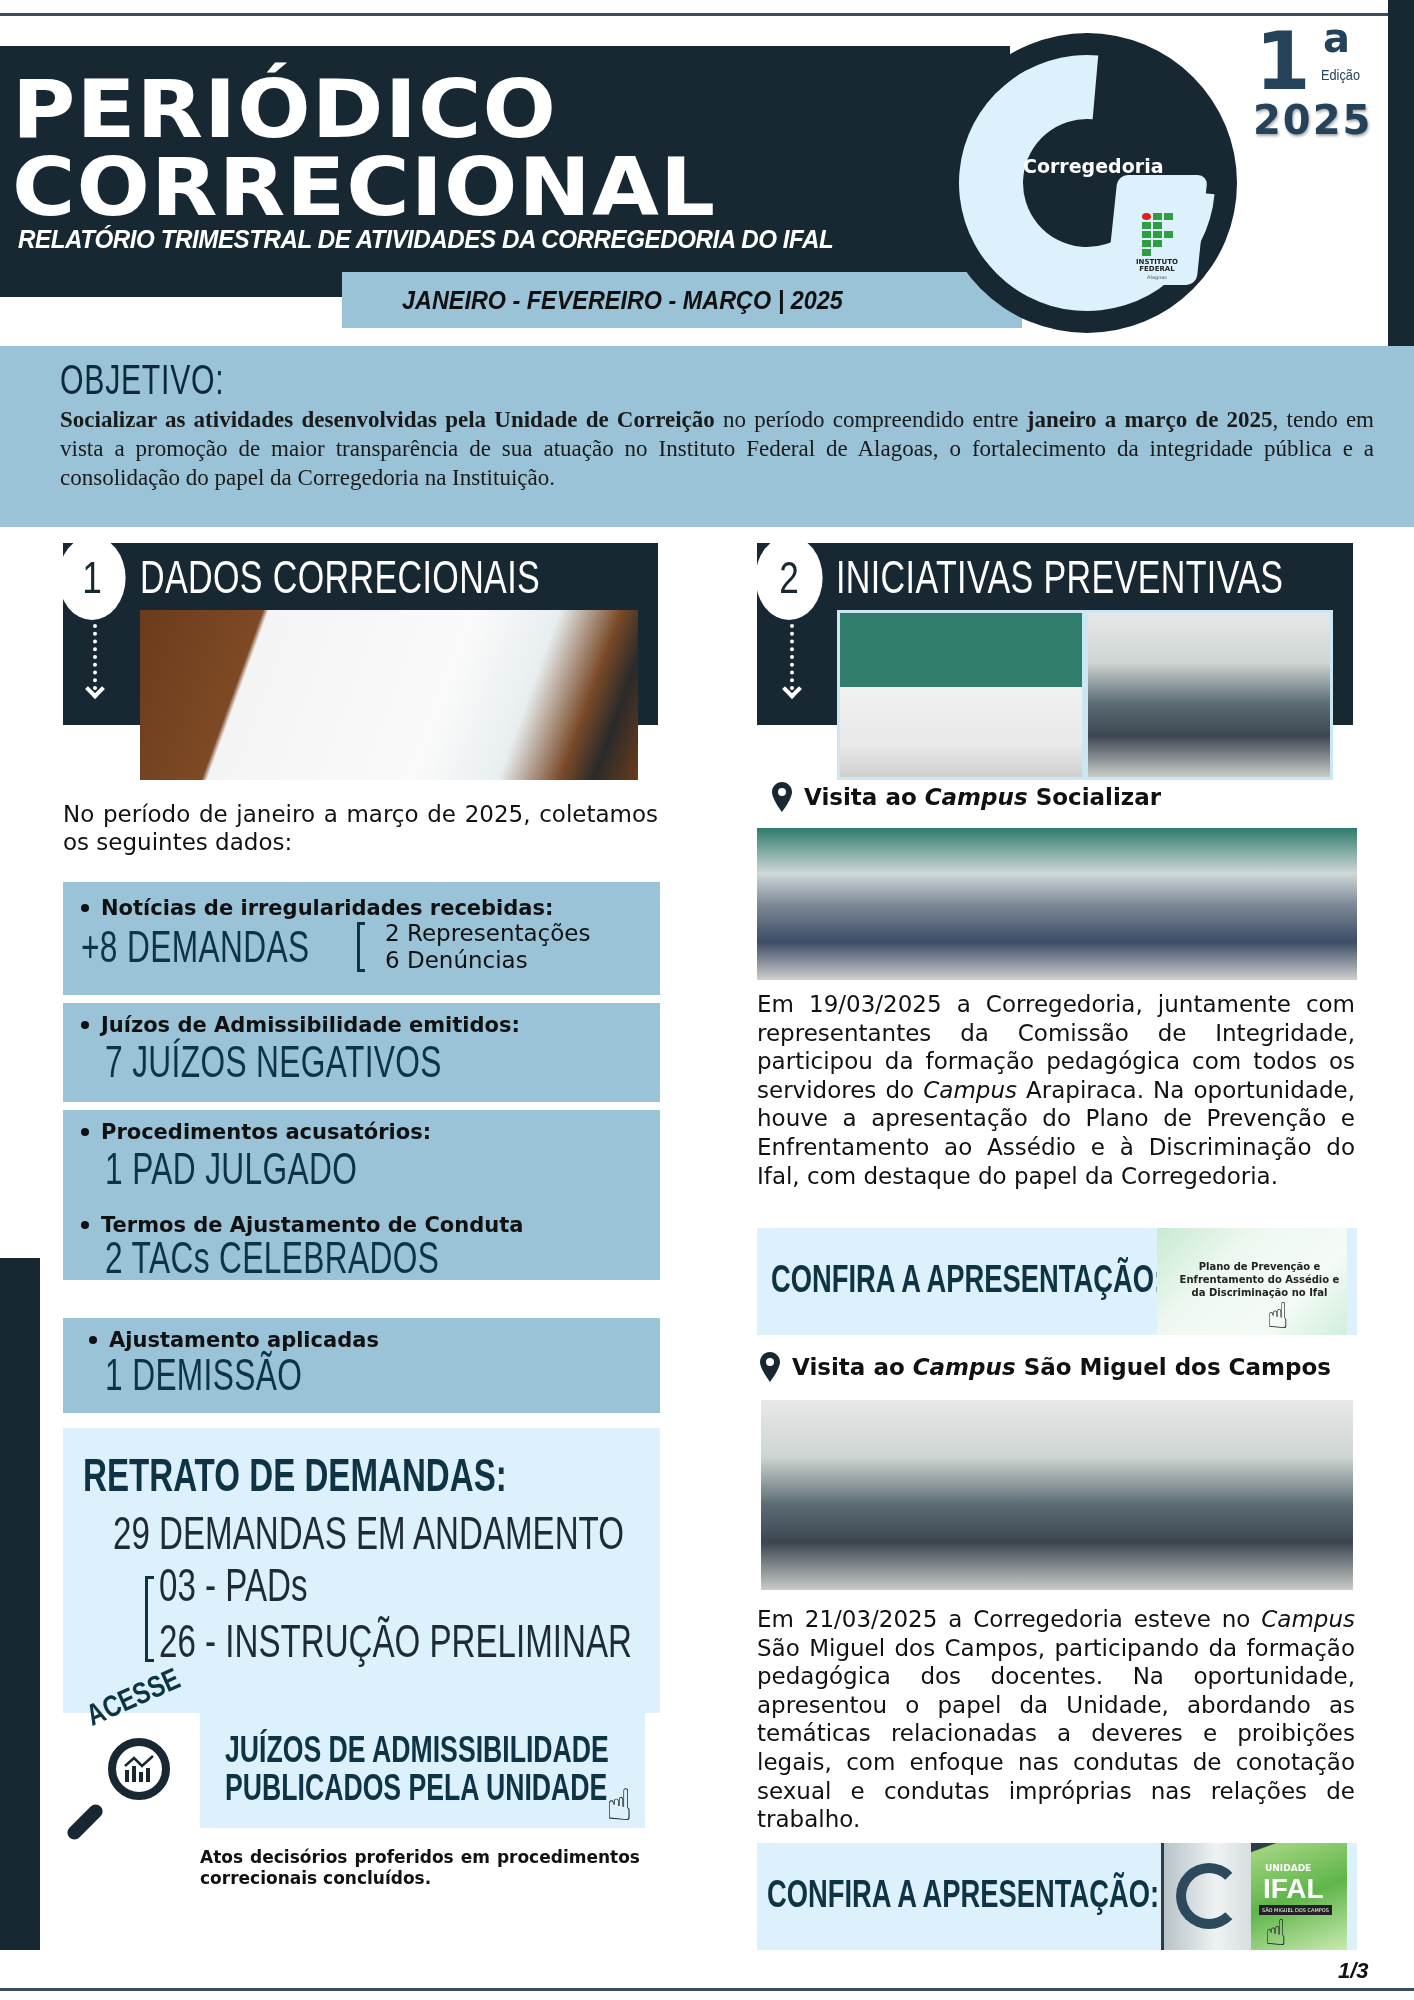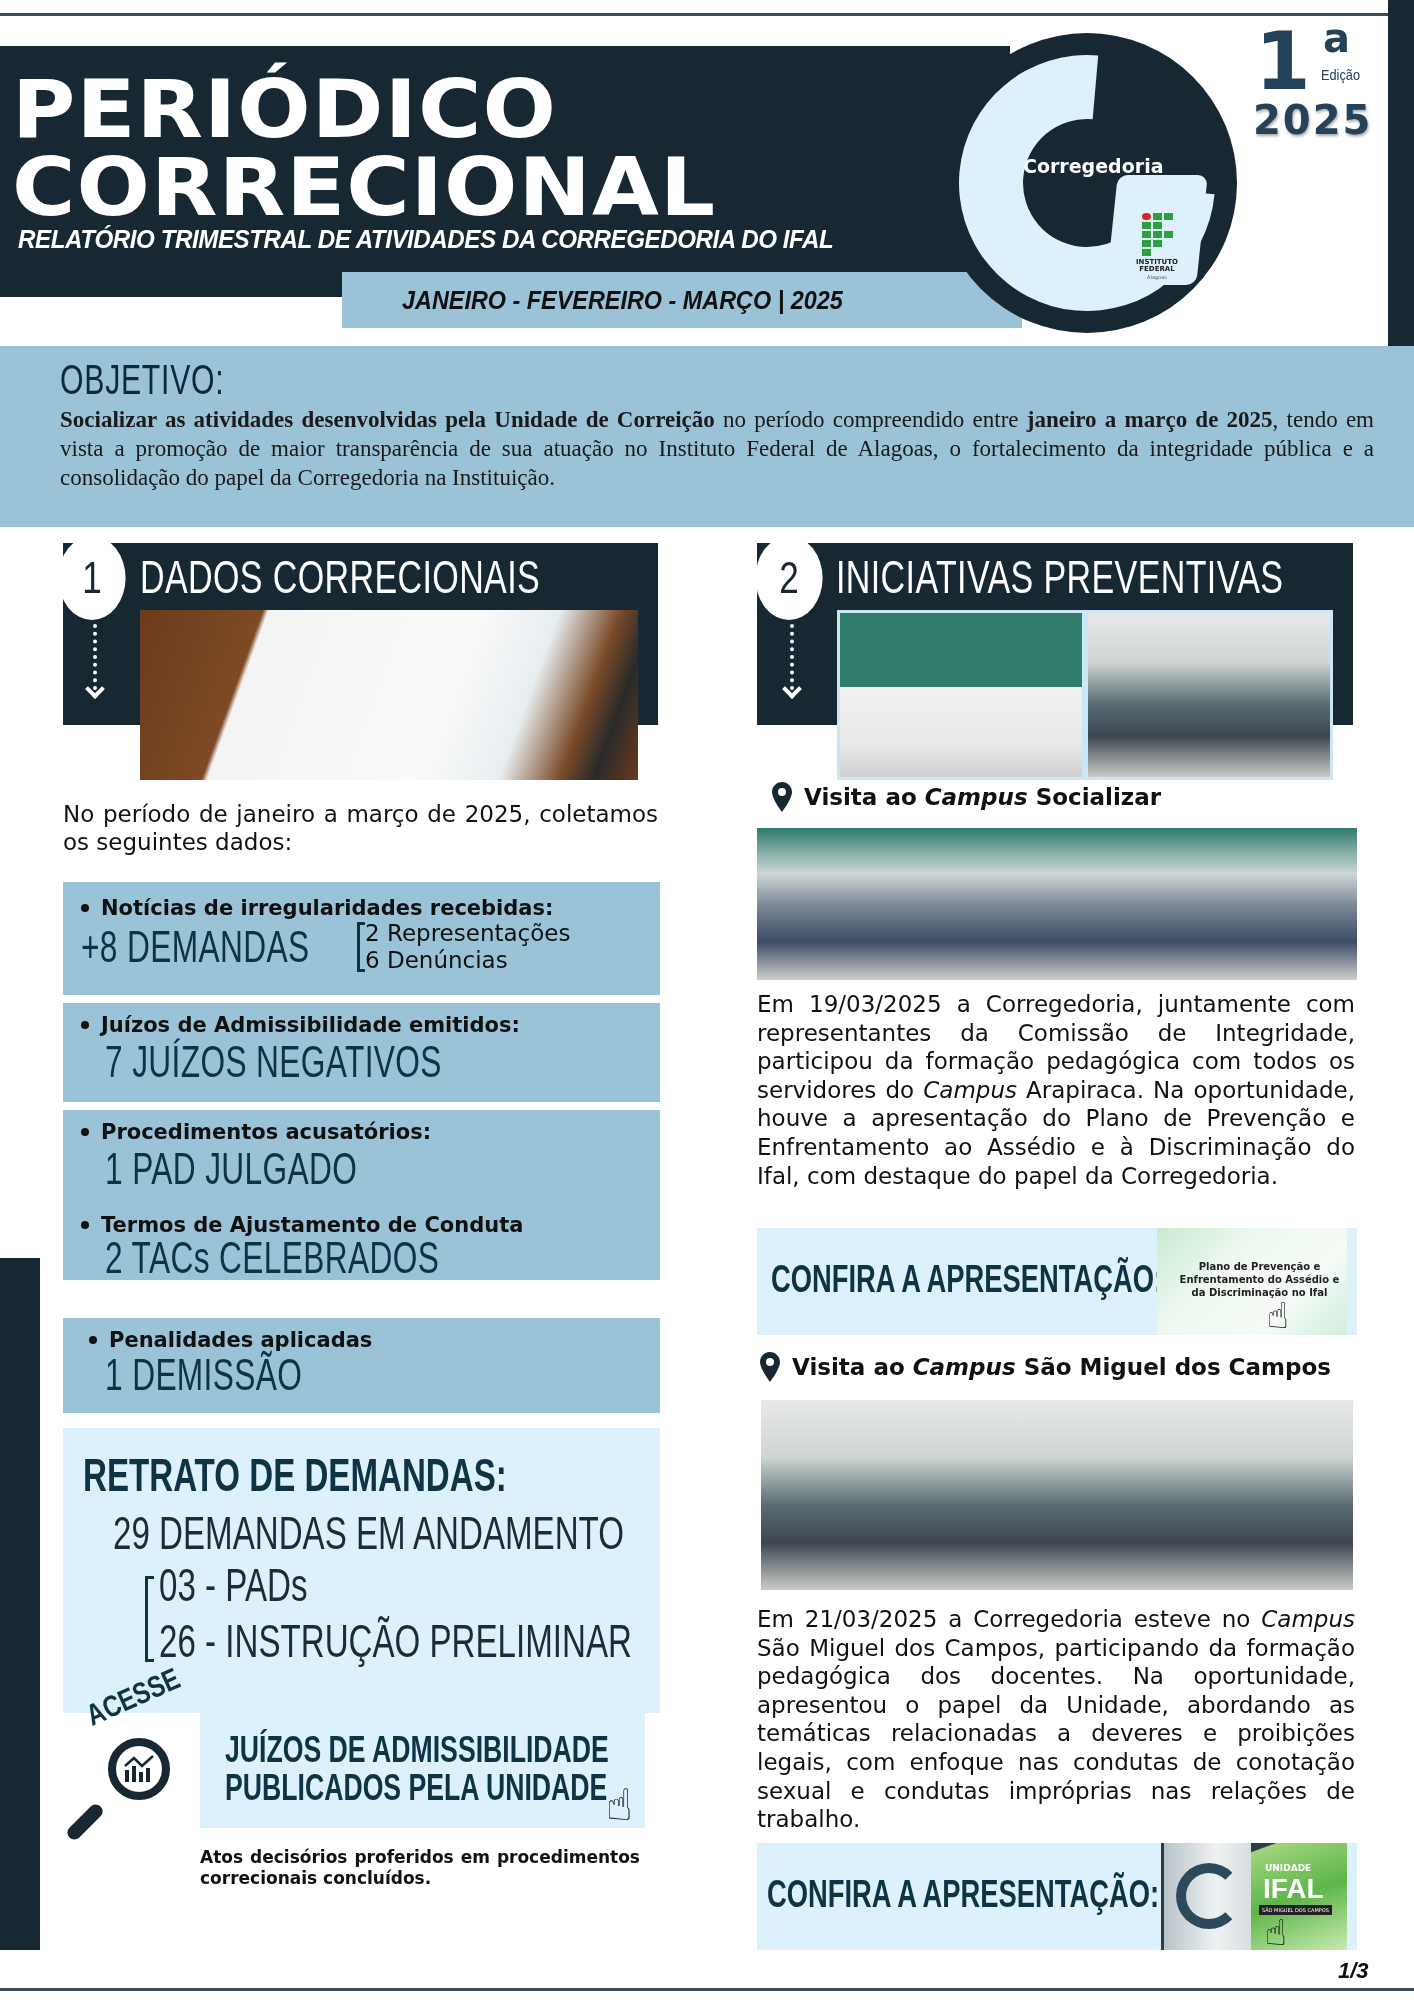--- a/index.html
+++ b/index.html
@@ -157,21 +157,21 @@
 <p class="abs intro">No período de janeiro a março de 2025, coletamos os seguintes dados:</p>
 
 <div class="abs data-box" style="top:882px;height:113px">
   <div class="data-label" style="padding-top:14px">
       <span class="bullet"></span>
       <span>Notícias de irregularidades recebidas:</span>
     </div>
   <div style="display:flex;align-items:center;margin-top:0px">
     <div class="data-value" style="width:250px">+8 DEMANDAS</div>
     <div class="bracket-list" style="height:50px;margin-left:26px;width:8px;border-right:none"></div>
-    <div class="bracket-items" style="margin-left:0">
+    <div class="bracket-items" style="margin-left:20px">
       <div>2 Representações</div>
       <div>6 Denúncias</div>
     </div>
   </div>
 </div>
 
 <div class="abs data-box" style="top:1003px;height:99px">
   <div class="data-label" style="padding-top:10px">
       <span class="bullet"></span>
       <span>Juízos de Admissibilidade emitidos:</span>
@@ -191,21 +191,21 @@
   <div class="data-label" style="padding-top:9px">
       <span class="bullet"></span>
       <span>Termos de Ajustamento de Conduta</span>
     </div>
   <div class="data-value" style="margin-left:24px;margin-top:-4px">2 TACs CELEBRADOS</div>
 </div>
 
 <div class="abs data-box" style="top:1318px;height:95px">
   <div class="data-label" style="padding-top:10px;padding-left:8px">
       <span class="bullet"></span>
-      <span>Penalidades aplicadas</span>
+      <span>Ajustamento aplicadas</span>
     </div>
   <div class="data-value" style="margin-left:24px;margin-top:-2px">1 DEMISSÃO</div>
 </div>
 
 <div class="abs retrato">
   <div class="abs retrato-title">RETRATO DE DEMANDAS:</div>
   <div class="abs retrato-line" style="left:50px;top:78px">29 DEMANDAS EM ANDAMENTO</div>
   <div class="abs bracket-list" style="left:82px;top:148px;height:86px;width:9px"></div>
   <div class="abs retrato-line" style="left:96px;top:130px">03 - PADs</div>
   <div class="abs retrato-line" style="left:96px;top:186px">26 - INSTRUÇÃO PRELIMINAR</div>

